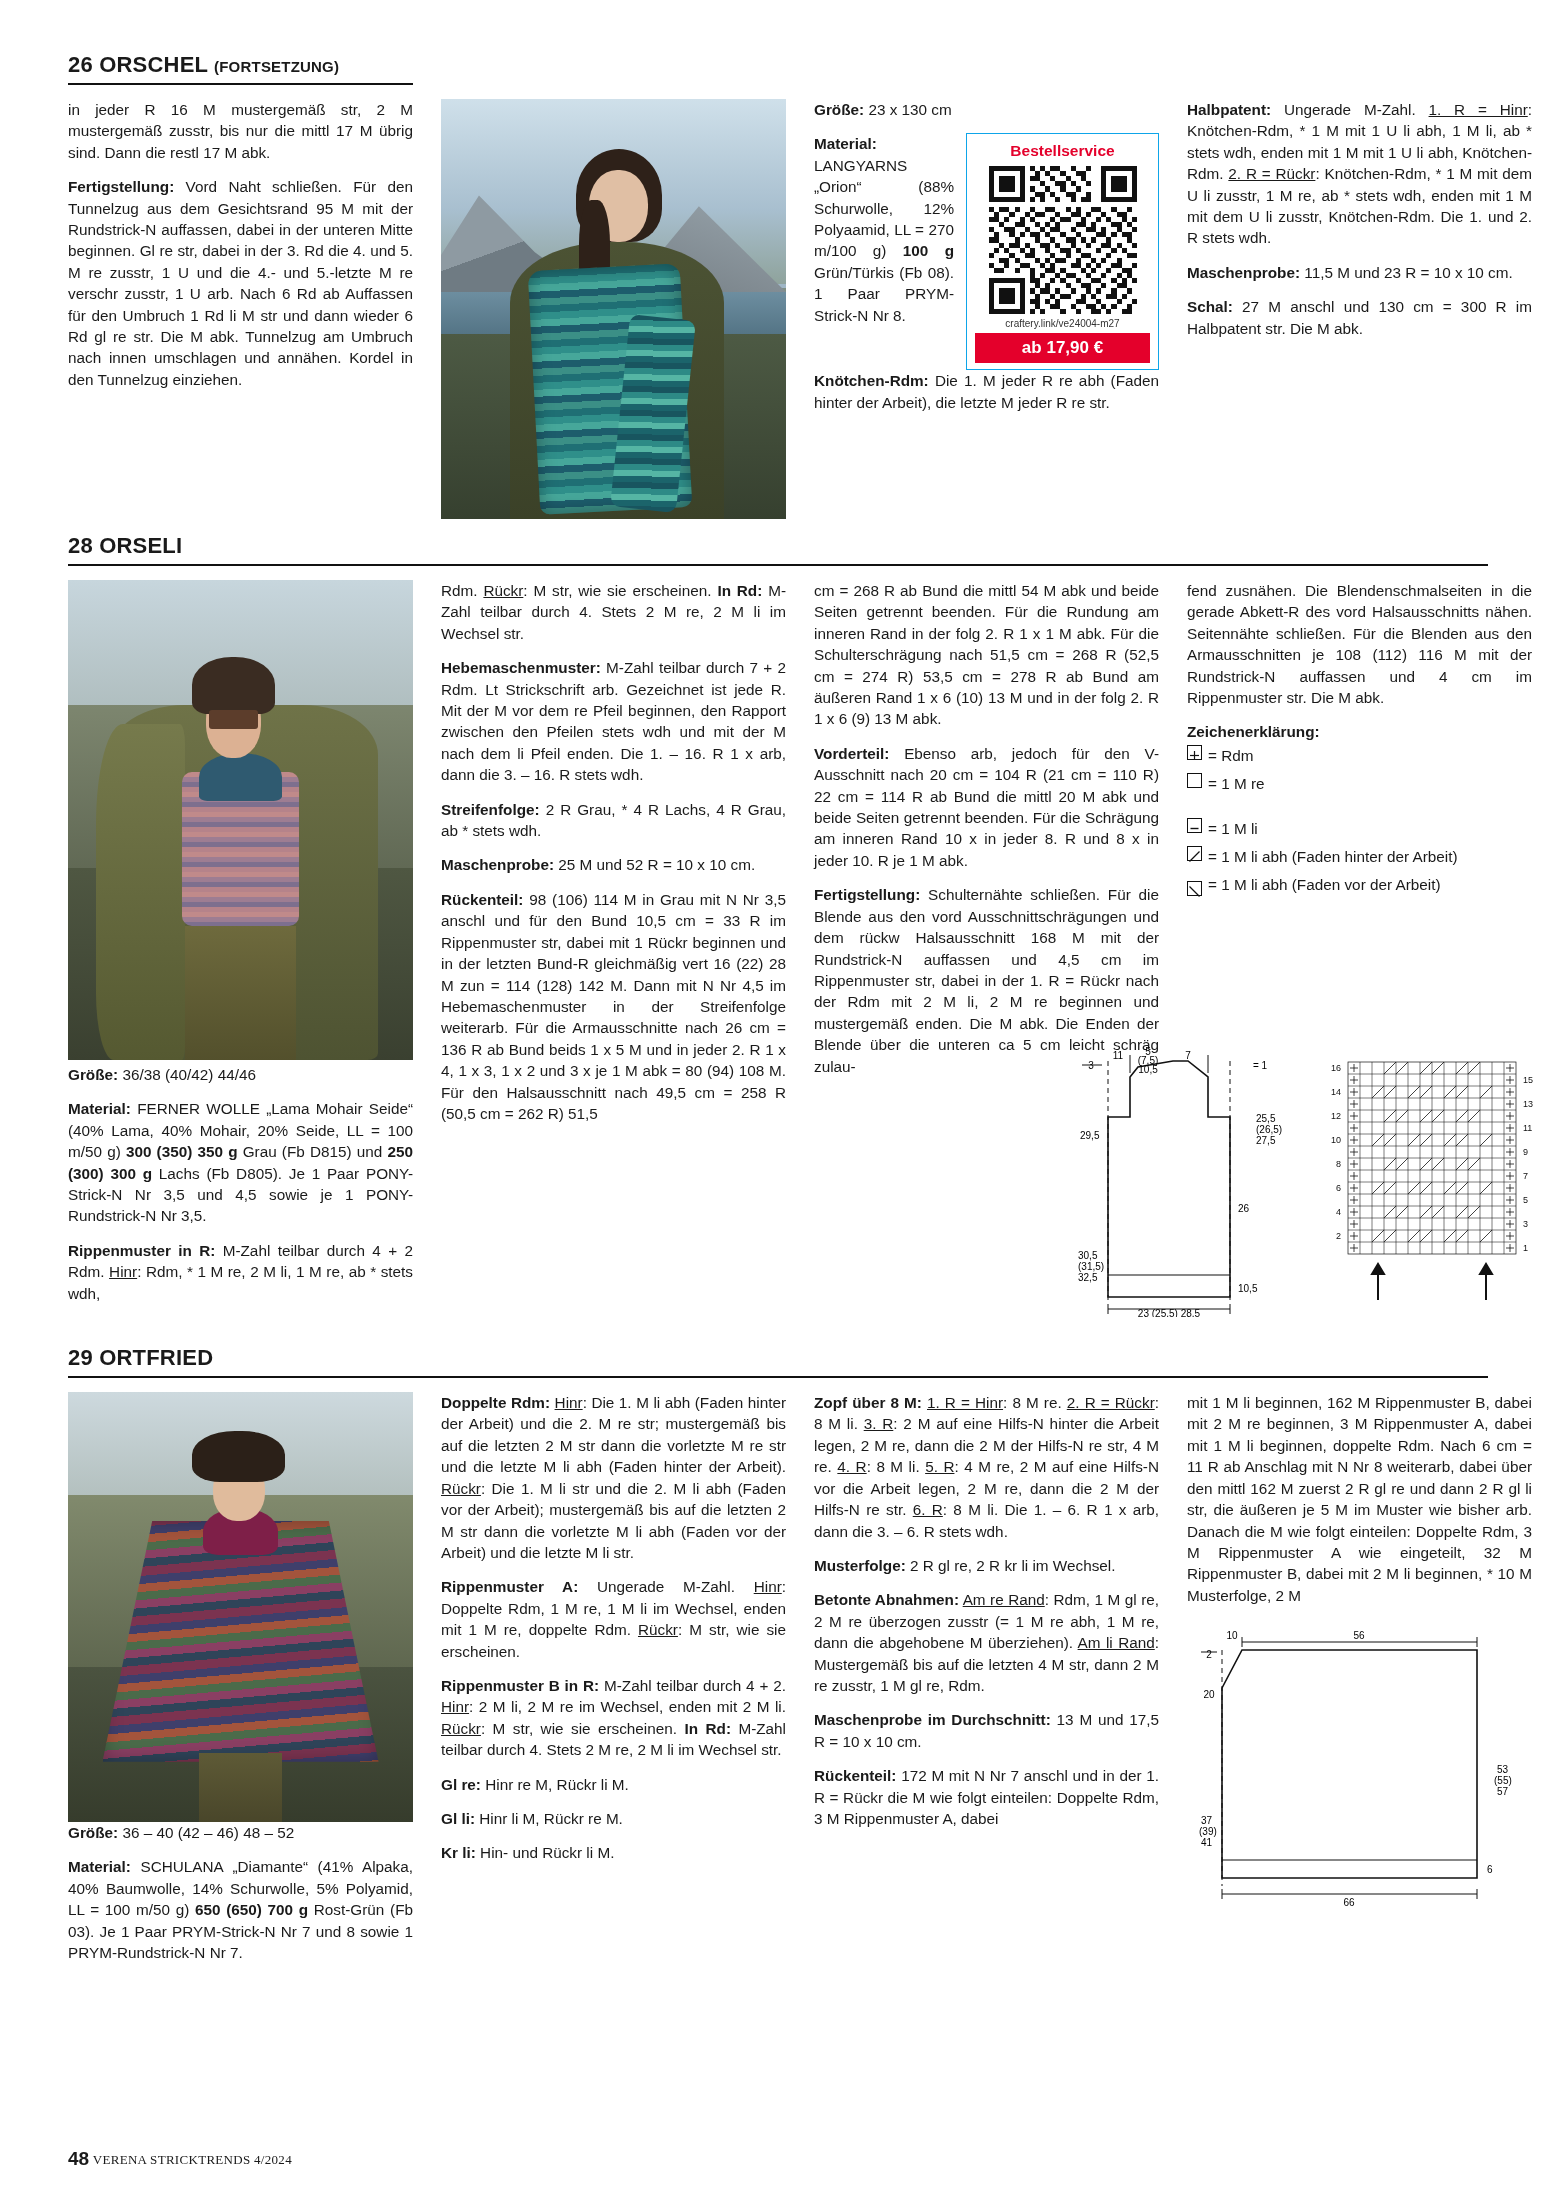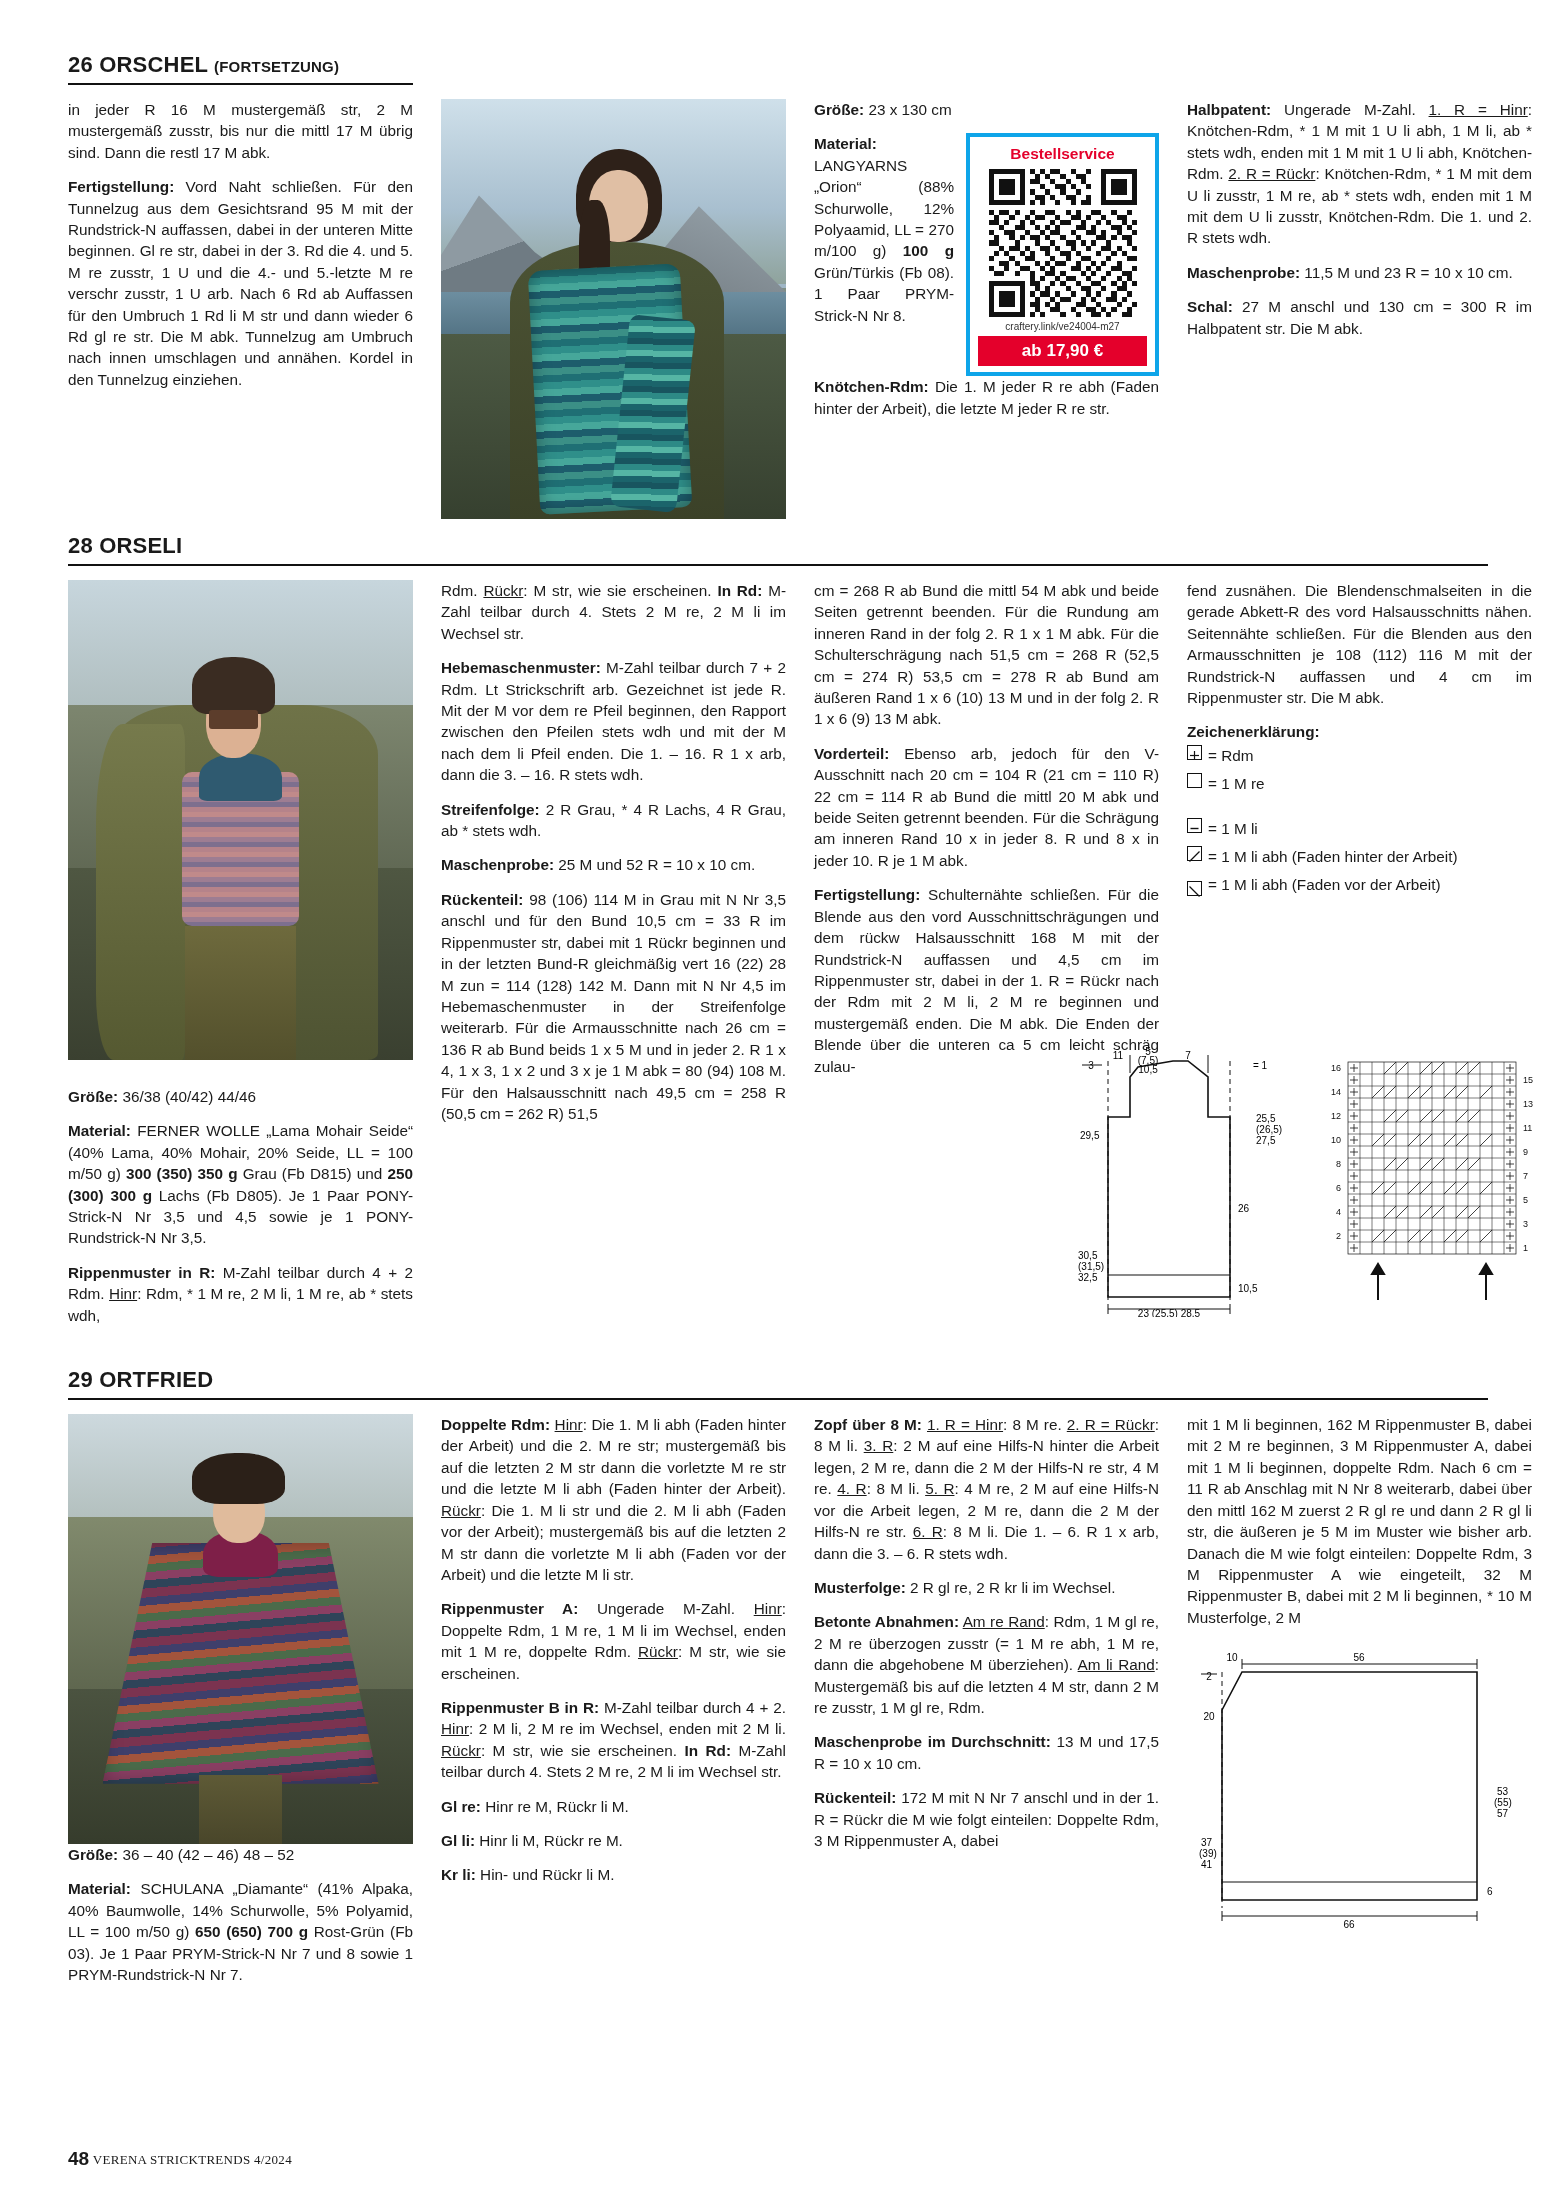--- a/index.html
+++ b/index.html
@@ -115,21 +115,21 @@
   .photo29 .neck { position:absolute; left:39%; top:27%; width:22%; height:11%;
     background:#7e1f48; border-radius:50% 50% 20% 20%; }
   .photo29 .face { position:absolute; left:42%; top:16%; width:15%; height:14%;
     background:#e0bb9c; border-radius:46%; }
   .photo29 .hat { position:absolute; left:36%; top:9%; width:27%; height:12%;
     background:#2b2018; border-radius:46% 46% 30% 30%; }
   .photo29 .legs { position:absolute; left:38%; top:84%; width:24%; height:16%;
     background:linear-gradient(#5e5a36,#49462a); }
 
   
-  .order-box { width:248px; border:4px solid #0ea5e9; padding:8px 8px 6px 8px; }
+  .order-box { width:248px; border:1px solid #0ea5e9; padding:8px 8px 6px 8px; }
   .order-title { color:#e4002b; font-weight:bold; font-size:15.5px; text-align:center; margin-bottom:6px; }
   .qr { width:148px; height:148px; margin:0 auto 4px auto; position:relative; background:#fff; }
   .qr-link { font-size:10px; text-align:center; color:#333; margin-bottom:4px; }
   .price { background:#e4002b; color:#fff; font-weight:bold; font-size:17px;
            text-align:center; padding:5px 0; }
 
   
   .sketch { font-size:11px; color:#111; }
   .sketch svg { display:block; }
 
@@ -461,21 +461,21 @@
               <div class="hill2"></div>
             <div class="coat"></div>
               <div class="coatL"></div>
             <div class="sweater"></div>
               <div class="collar"></div>
             <div class="face"></div>
               <div class="hat"></div>
               <div class="glasses"></div>
             <div class="pants"></div>
           </div>
-          <p class="p" style="margin-top:26px;"><b>Größe:</b> <span>36/38 (40/42) 44/46</span></p>
+          <p class="p" style="margin-top:4px;"><b>Größe:</b> <span>36/38 (40/42) 44/46</span></p>
           <p class="p"><b>Material:</b> <span>FERNER WOLLE „Lama Mohair Seide“ (40% Lama, 40% Mohair, 20% Seide, LL = 100 m/50 g) <b>300 (350) 350 g</b> Grau (Fb D815) und <b>250 (300) 300 g</b> Lachs (Fb D805). Je 1 Paar PONY-Strick-N Nr 3,5 und 4,5 sowie je 1 PONY-Rundstrick-N Nr 3,5.</span></p>
           <p class="p"><b>Rippenmuster in R:</b> <span>M-Zahl teilbar durch 4 + 2 Rdm. <span class="u">Hinr</span>: Rdm, * 1 M re, 2 M li, 1 M re, ab * stets wdh,</span></p>
         </div>
 
         <div class="gap"></div>
 
         <div style="width:345px;flex:0 0 345px;">
           <p class="p">Rdm. <span class="u">Rückr</span>: M str, wie sie erscheinen. <b>In Rd:</b> M-Zahl teilbar durch 4. Stets 2 M re, 2 M li im Wechsel str.</p>
           <p class="p"><b>Hebemaschenmuster:</b> <span>M-Zahl teilbar durch 7 + 2 Rdm. Lt Strickschrift arb. Gezeichnet ist jede R. Mit der M vor dem re Pfeil beginnen, den Rapport zwischen den Pfeilen stets wdh und mit der M nach dem li Pfeil enden. Die 1. – 16. R 1 x arb, dann die 3. – 16. R stets wdh.</span></p>
           <p class="p"><b>Streifenfolge:</b> <span>2 R Grau, * 4 R Lachs, 4 R Grau, ab * stets wdh.</span></p>

